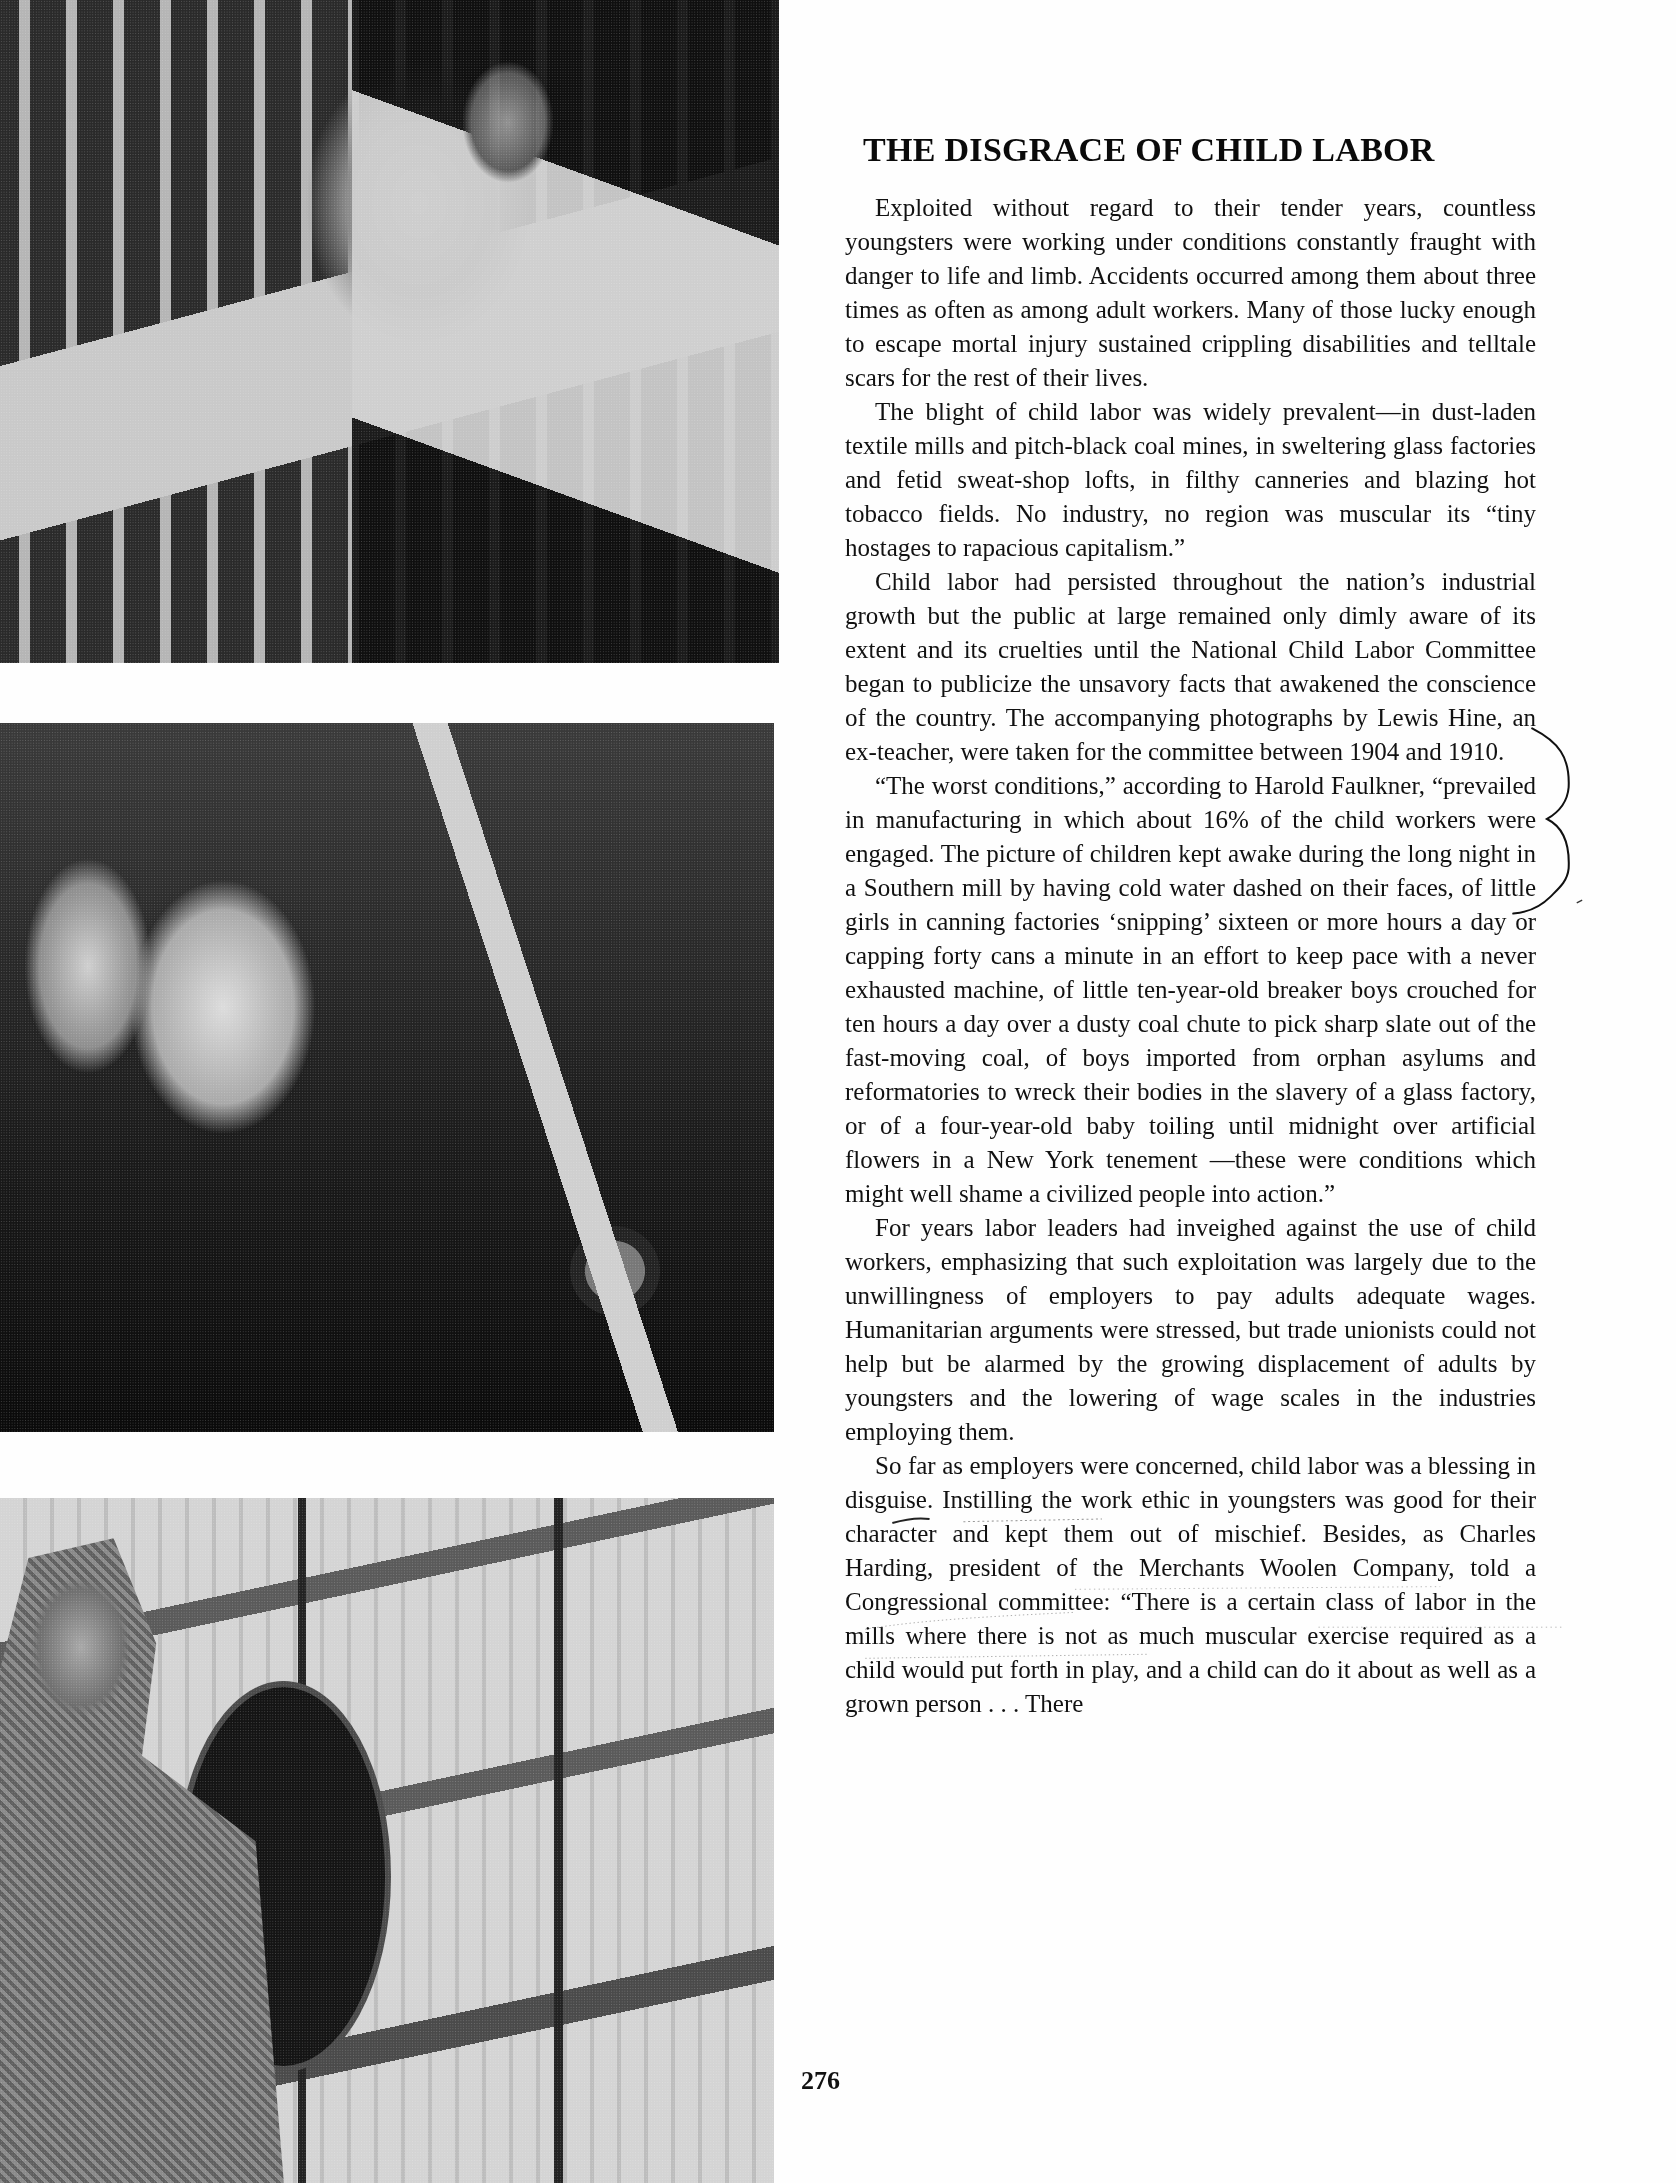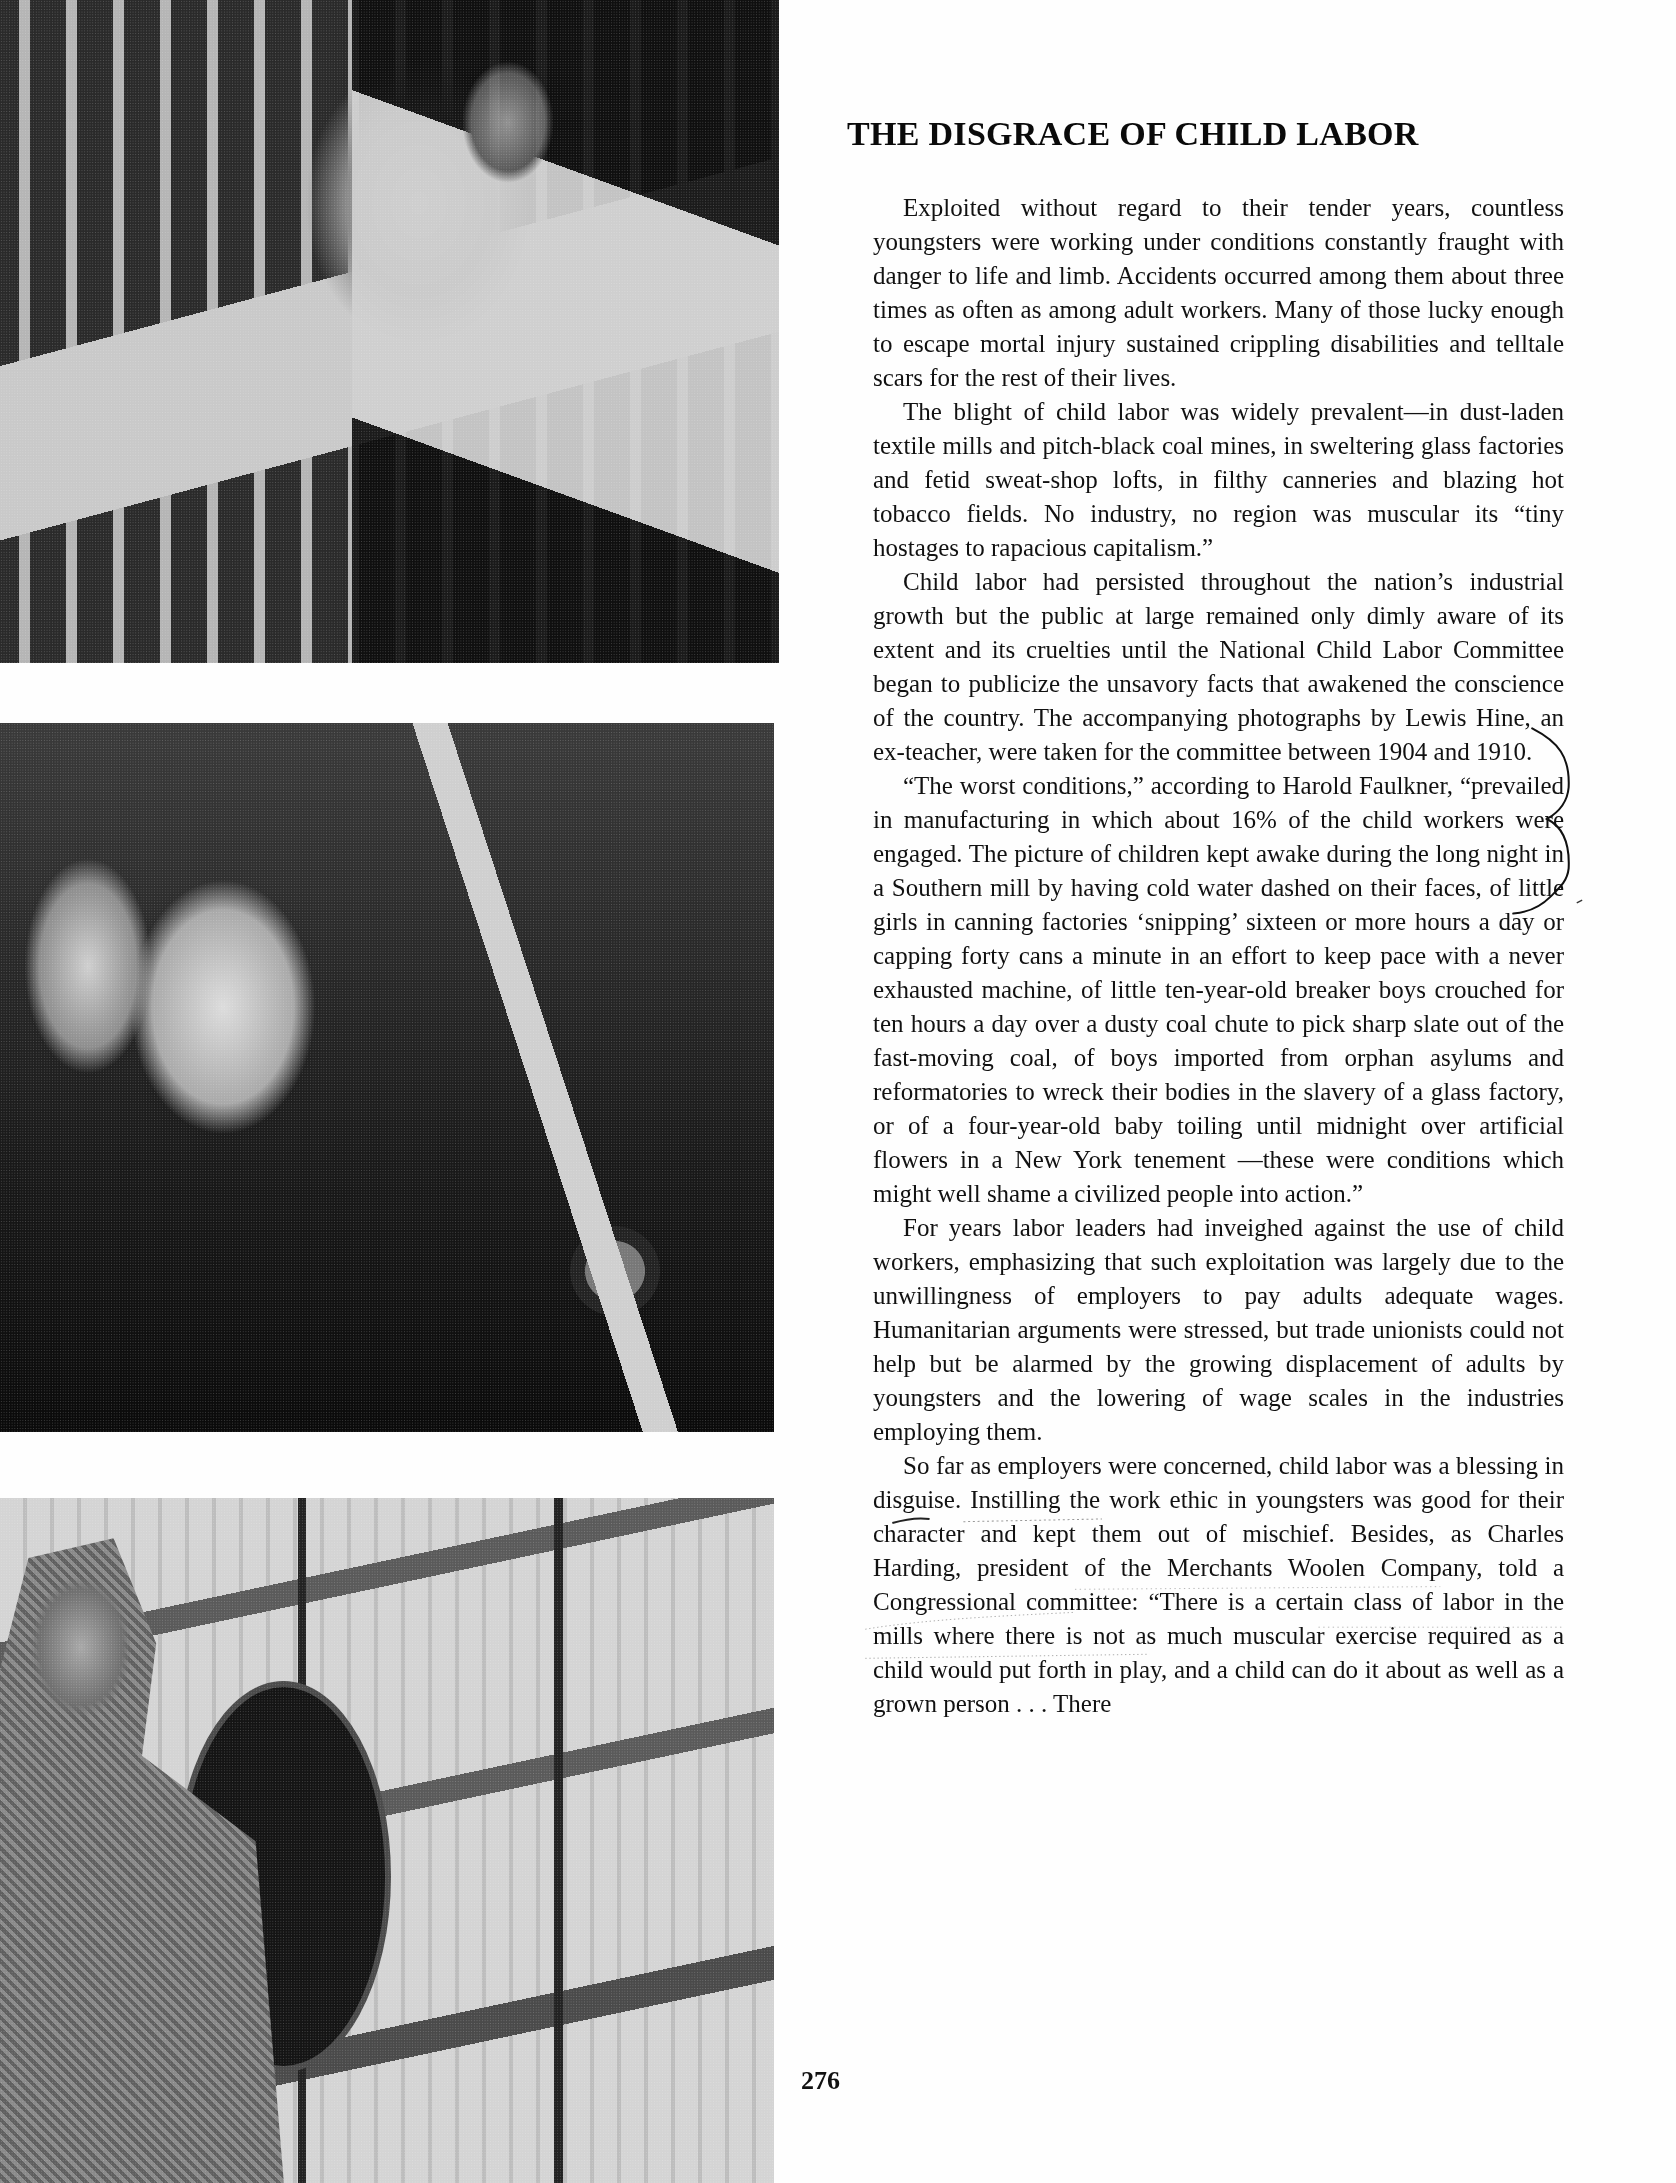--- a/index.html
+++ b/index.html
@@ -44,29 +44,29 @@
         radial-gradient(ellipse 64px 88px at 81px 122px, #a8a8a8 0%, #6f6f6f 65%, transparent 80%),
         repeating-linear-gradient(45deg, #8a8a8a 0 4px, #5f5f5f 4px 8px);
       clip-path: polygon(0 22%, 10% 5%, 40% 2%, 55% 18%, 50% 35%, 90% 48%, 100% 100%, 0 100%); }
     #photo-3 .wheel { position:absolute; left:176px; top:183px; width:203px; height:379px; border-radius:50%;
       background: #141414; border: 6.8px solid #4a4a4a; }
 
     
     .title {
       position: absolute; left: 847px; top: 115px;
       font-family: "Liberation Serif", serif; font-weight: bold;
-      font-size: 34px; letter-spacing: 0.3px; color: #0a0a0a; margin: 0;
+      font-size: 34px; letter-spacing: 0.3px; color: #0a0a0a; margin: 16px;
       white-space: nowrap;
     }
 
     
     .column {
       position: absolute; left: 845px; top: 191px; width: 691px;
       font-family: "Liberation Serif", serif; font-size: 25px; line-height: 34px;
-      color: #111; text-align: justify; hyphens: manual; margin-left: 28px;
+      color: #111; text-align: justify; hyphens: manual;
     }
     .column p { margin: 0; text-indent: 30px; }
 
     .page-number {
       position: absolute; left: 801px; top: 2066px;
       font-family: "Liberation Serif", serif; font-size: 26px; color: #111; font-weight: bold;
     }
 
     .annotation { position: absolute; left: 1501px; top: 723px; width: 88px; height: 196px; pointer-events: none; }
     .underline-marks { position: absolute; left: 845px; top: 1477px; width: 717px; height: 203px; pointer-events: none; }

